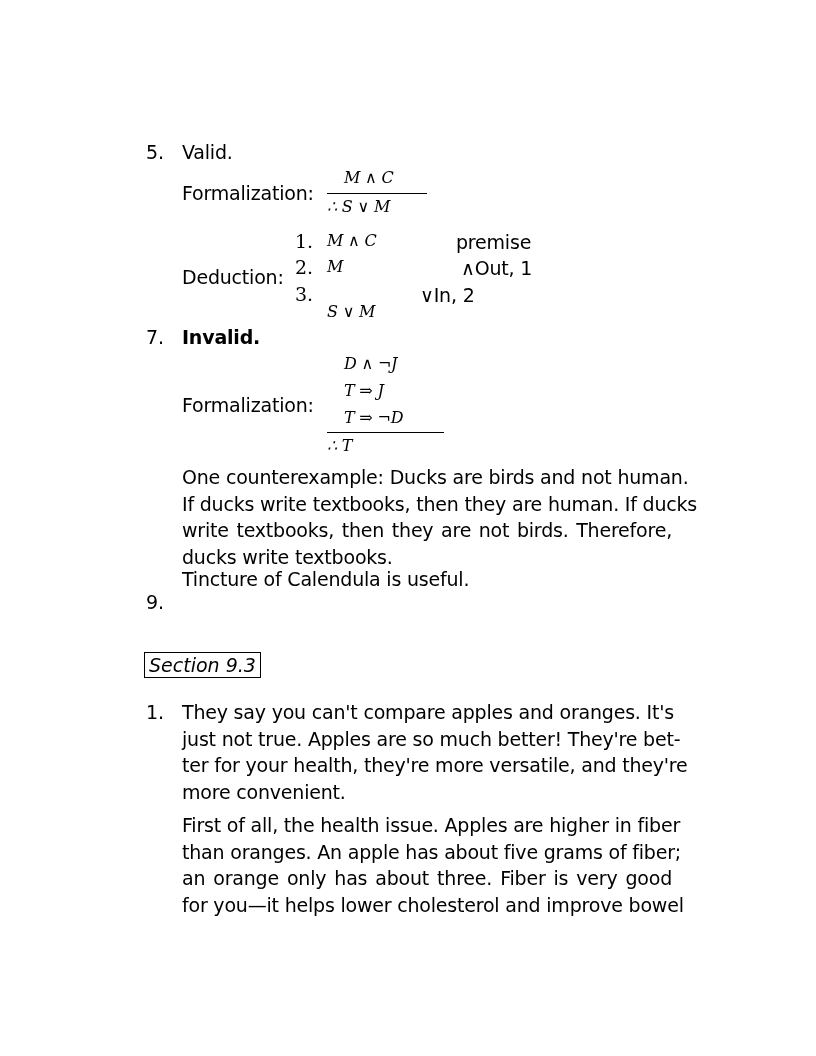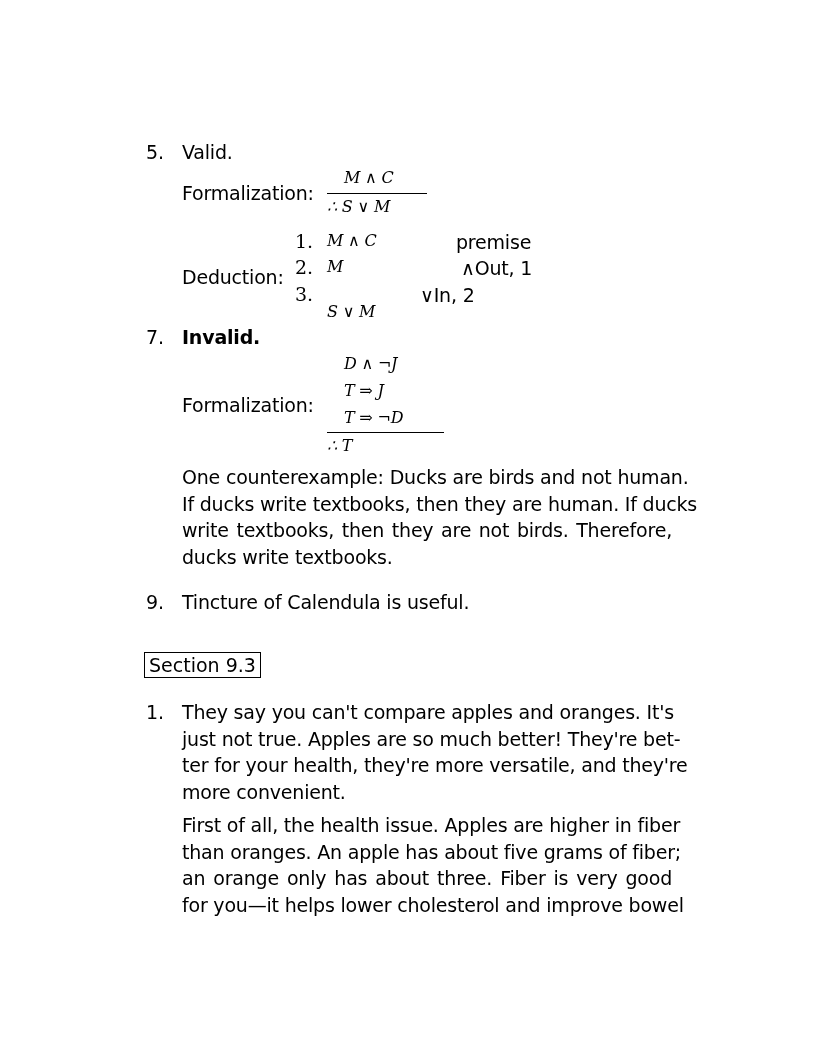--- a/index.html
+++ b/index.html
@@ -6,21 +6,21 @@
   body { width: 816px; height: 1056px; position: relative; overflow: hidden;
          font-family: "DejaVu Sans", "Liberation Sans", sans-serif; color: #000; }
   .t { position: absolute; font-size: 19px; line-height: 26px; white-space: nowrap; letter-spacing: -0.2px; }
   .math { font-family: "DejaVu Serif", "Liberation Serif", serif; font-style: italic; font-size: 16px; }
   .mathup { font-family: "DejaVu Serif", "Liberation Serif", serif; font-style: normal; }
   .rule { position: absolute; height: 1px; background: #000; }
   .para { position: absolute; left: 182px; width: 490px; font-size: 19px; line-height: 26.5px;
           text-align: justify; letter-spacing: -0.2px; }
   .para .ln { display: block; text-align: justify; text-align-last: justify; height: 26.5px; white-space: nowrap; }
   .para .ln.last { text-align-last: left; }
-  .boxed { position: absolute; border: 1px solid #000; padding: 0 4px; font-size: 19px; line-height: 24px; }
+  .boxed { position: absolute; border: 1px solid #000; padding: 0 4px; font-size: 19px; line-height: 24px; font-style: italic; }
 </style>
 </head>
 <body>
 
 <div class="t" style="left:146px; top:139px;">5.</div>
 <div class="t" style="left:182px; top:139px;">Valid.</div>
 <div class="t" style="left:182px; top:180px;">Formalization:</div>
 <div class="t math" style="left:344px; top:165px;">M ∧ C</div>
 <div class="rule" style="left:327px; top:193px; width:100px;"></div>
 <div class="t math" style="left:327px; top:194px;">∴ S ∨ M</div>
@@ -46,21 +46,21 @@
 <div class="t math" style="left:327px; top:433px;">∴ T</div>
 
 <div class="para" style="top:464px;">
   <span class="ln">One counterexample: Ducks are birds and not human.</span>
   <span class="ln">If ducks write textbooks, then they are human. If ducks</span>
   <span class="ln">write textbooks, then they are not birds. Therefore,</span>
   <span class="ln last">ducks write textbooks.</span>
 </div>
 
 <div class="t" style="left:146px; top:589px;">9.</div>
-<div class="t" style="left:182px; top:589px;">Tincture of Calendula is useful.</div>
+<div class="t" style="left:182px; top:566px;">Tincture of Calendula is useful.</div>
 
 <div class="boxed" style="left:144px; top:652px;">Section 9.3</div>
 
 <div class="t" style="left:146px; top:699px;">1.</div>
 <div class="para" style="top:699px;">
   <span class="ln">They say you can't compare apples and oranges. It's</span>
   <span class="ln">just not true. Apples are so much better! They're bet-</span>
   <span class="ln">ter for your health, they're more versatile, and they're</span>
   <span class="ln last">more convenient.</span>
 </div>

